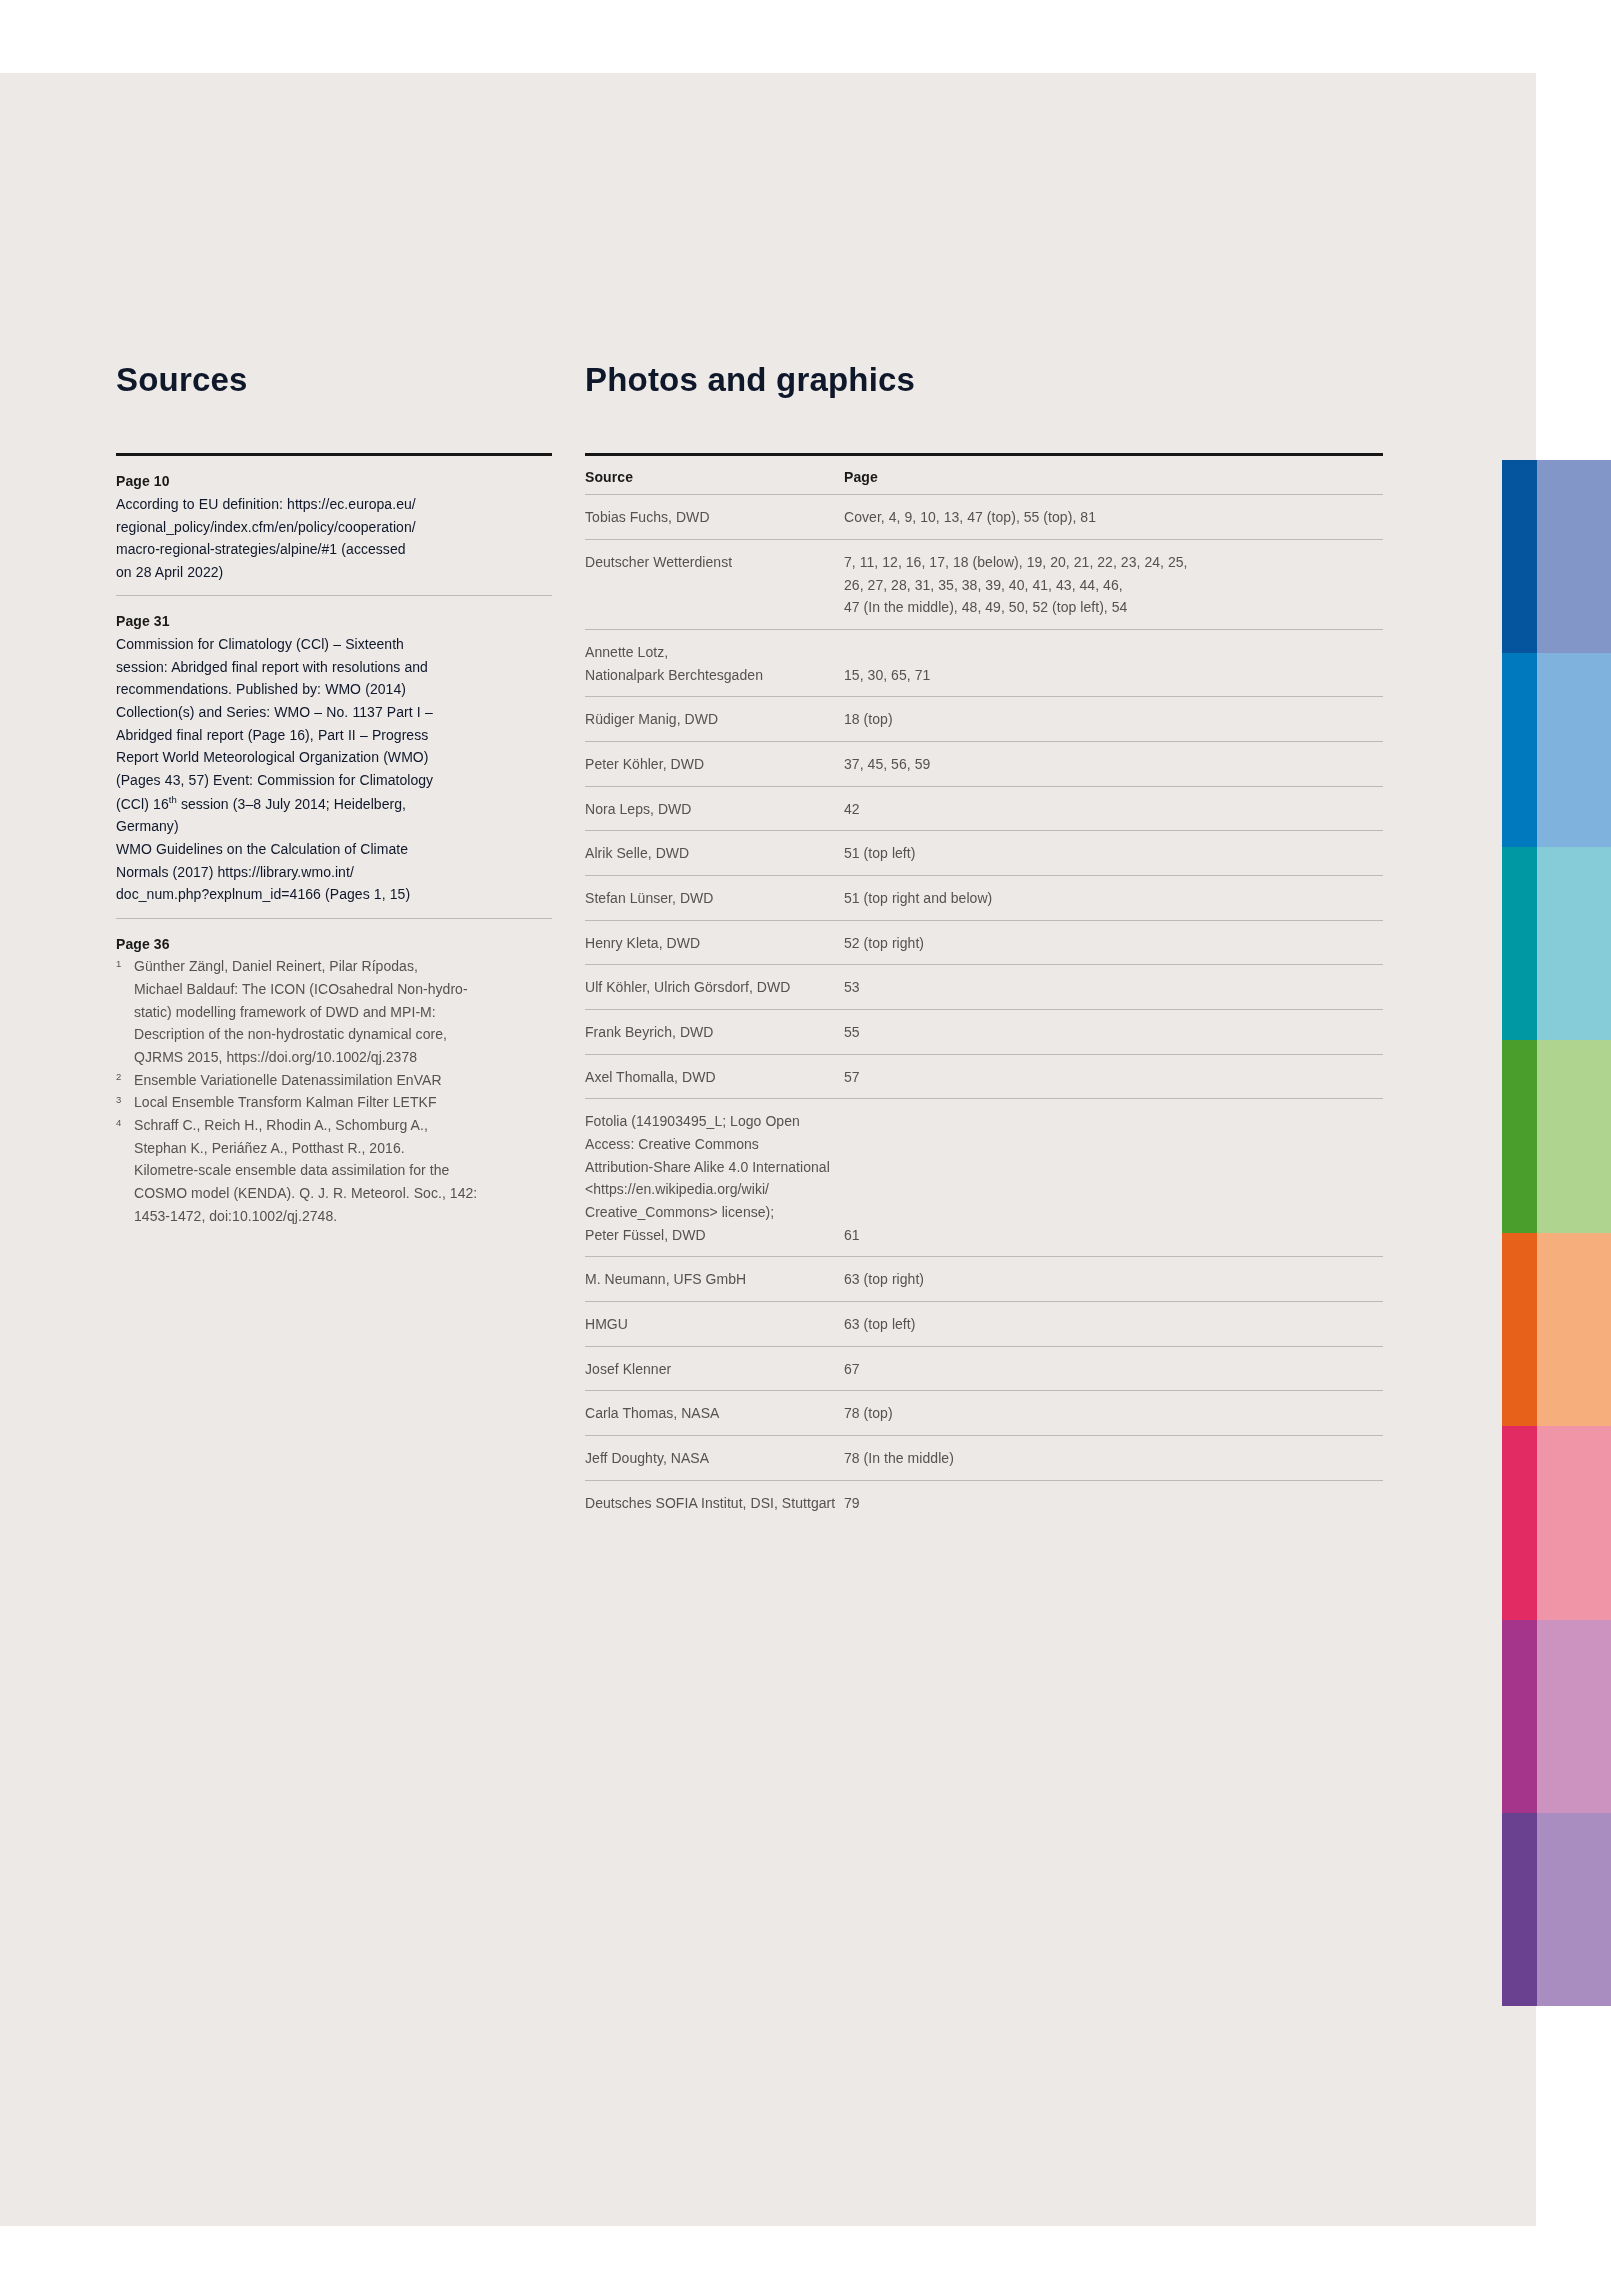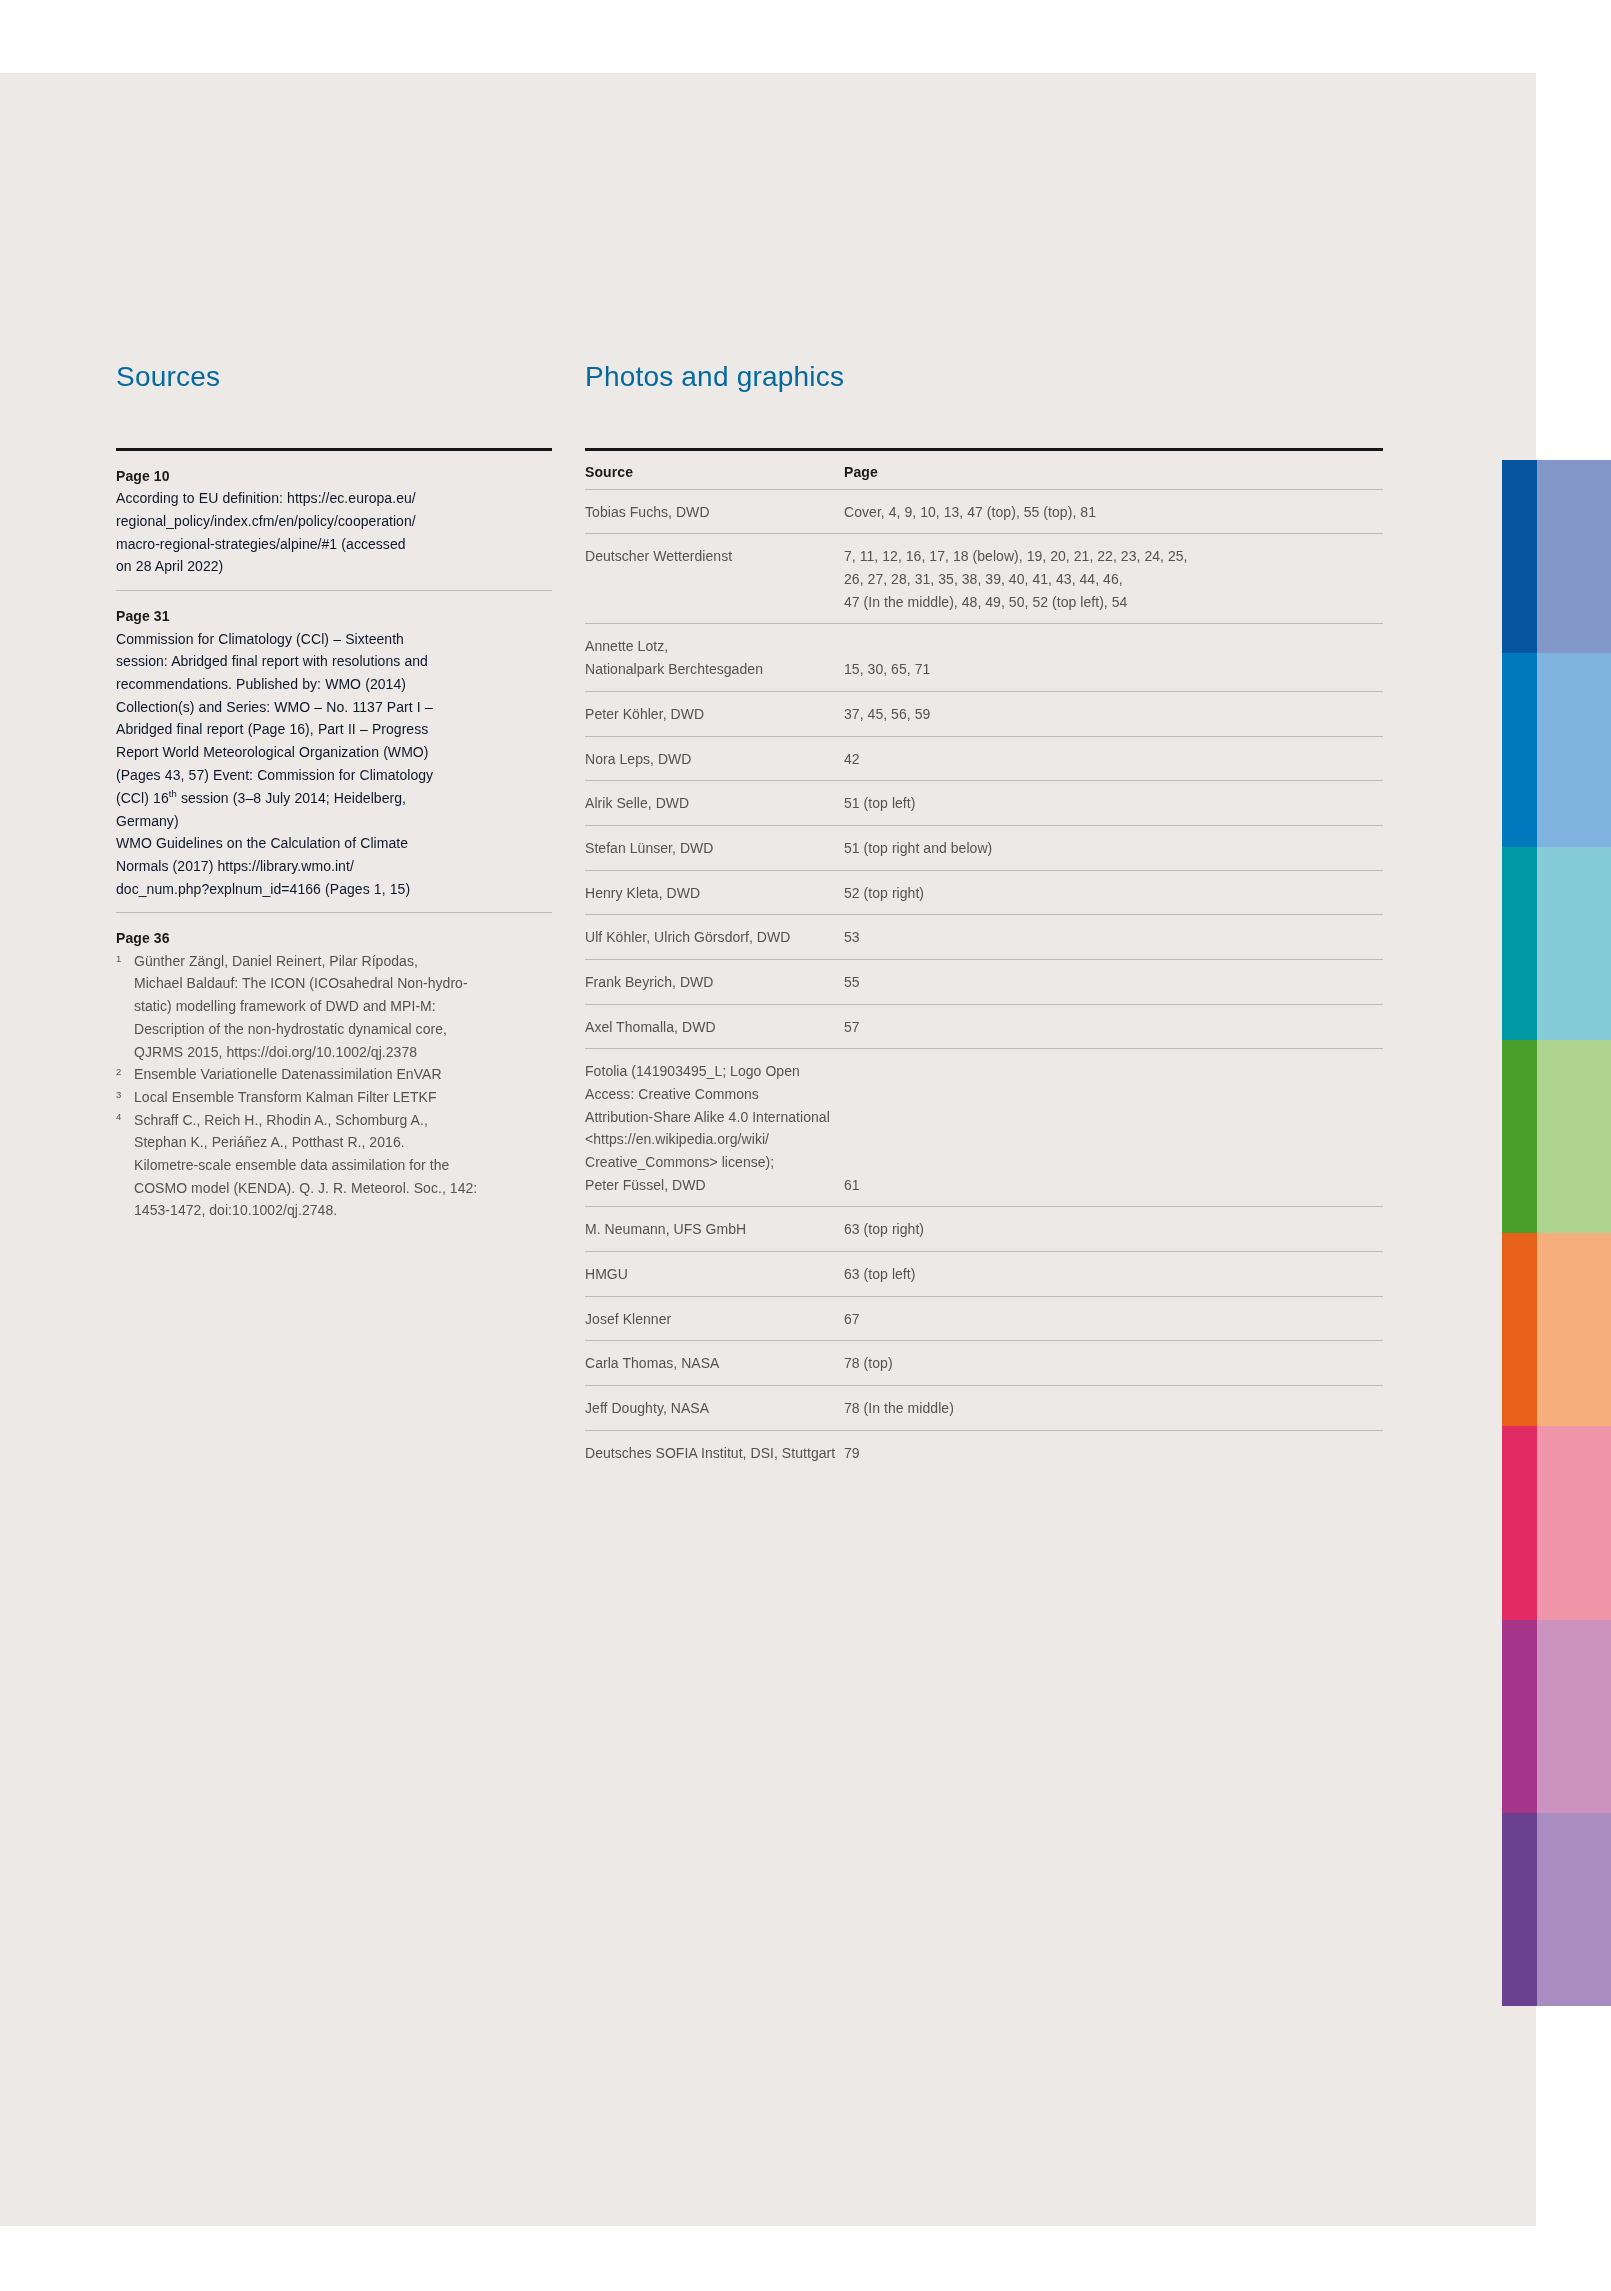--- a/index.html
+++ b/index.html
@@ -33,23 +33,23 @@
   #content{
     position:absolute;
     left:0; top:0;
     width:1611px; height:2291px;
   }
   .column{ position:absolute; top:362px; }
   #col-left { left:116px;  width:436px; }
   #col-right{ left:585px;  width:798px; }
 
   .col-title{
-    font-size:28px;
-    font-weight:400;
-    color:#0369a1;
+    font-size:33px;
+    font-weight:700;
+    color:#0f172a;
     letter-spacing:0.2px;
     line-height:1.1;
   }
   .title-rule{
     border-top:3.2px solid #161616;
     margin-top:55px;
   }
 
   
   .src-block{ padding-top:14px; }
@@ -235,20 +235,28 @@
               <span>Annette Lotz,</span>
               <span>Nationalpark Berchtesgaden</span>
             </td>
             <td class="cell-page">
               <span class="pad-top">&nbsp;</span>
               <span>15, 30, 65, 71</span>
             </td>
           </tr>
           <tr>
             <td class="cell-source">
+              <span>Rüdiger Manig, DWD</span>
+            </td>
+            <td class="cell-page">
+              <span>18 (top)</span>
+            </td>
+          </tr>
+          <tr>
+            <td class="cell-source">
               <span>Peter Köhler, DWD</span>
             </td>
             <td class="cell-page">
               <span>37, 45, 56, 59</span>
             </td>
           </tr>
           <tr>
             <td class="cell-source">
               <span>Nora Leps, DWD</span>
             </td>

